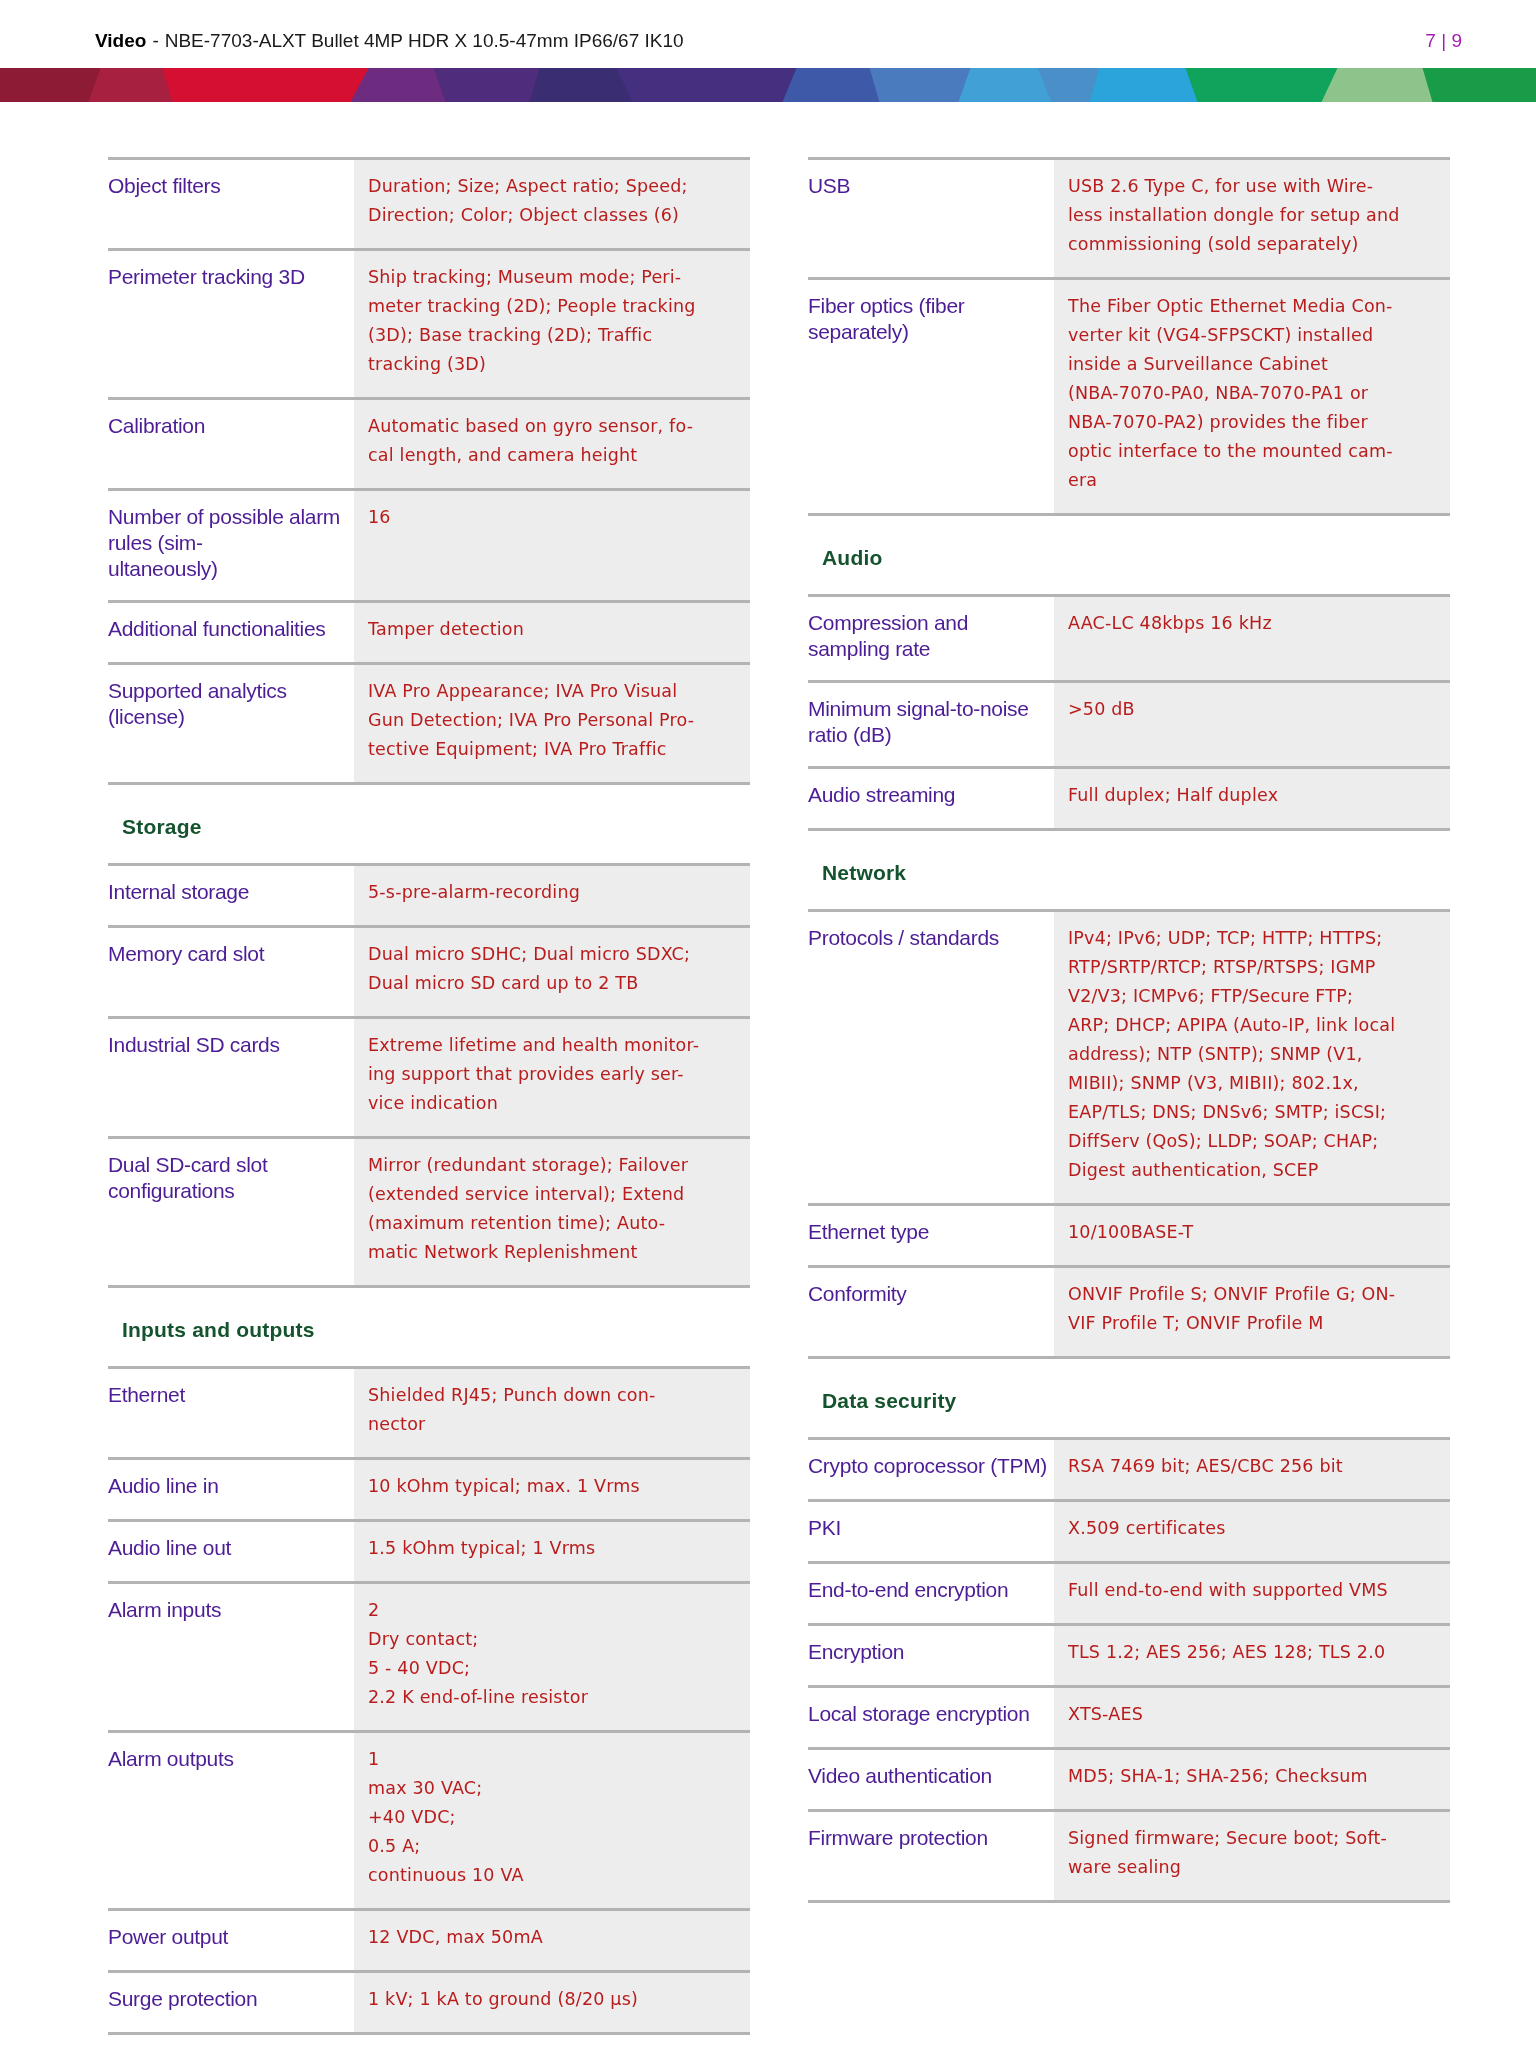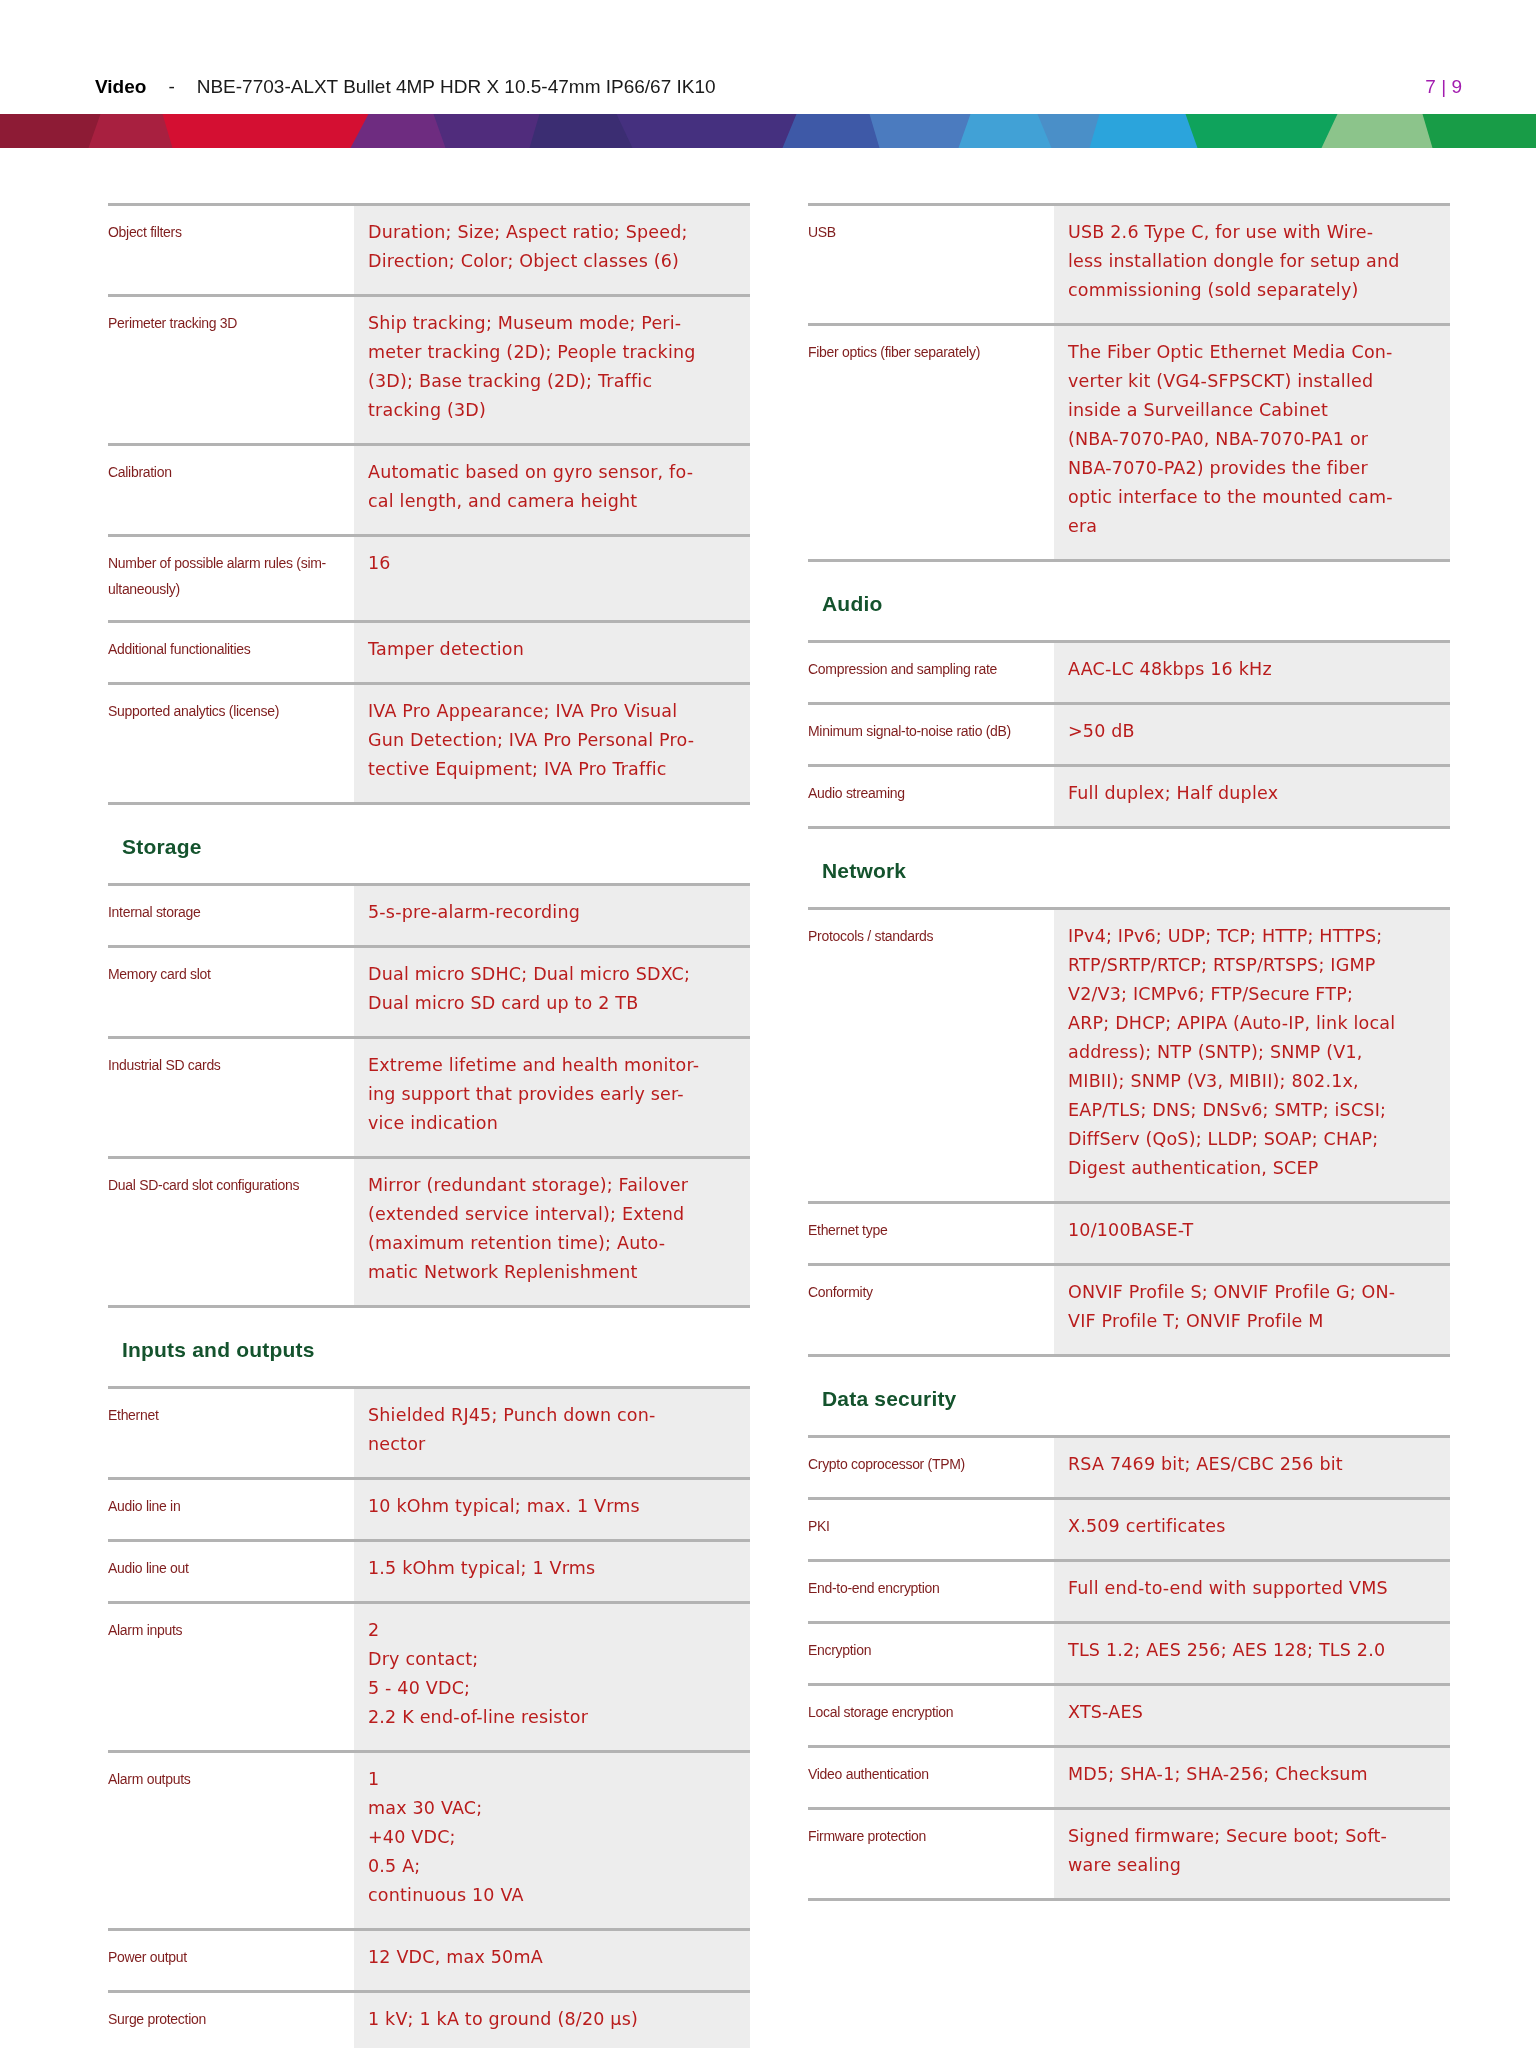--- a/index.html
+++ b/index.html
@@ -1,33 +1,33 @@
 <!DOCTYPE html>
 <html><head>
 <meta charset="utf-8">
 <style>
   html,body{margin:0;padding:0;background:#ffffff;}
   .page{position:relative;width:1536px;height:2048px;background:#ffffff;overflow:hidden;
         font-family:"Liberation Sans",sans-serif;color:#1b1b1b;}
   
   .hdr{display:flex;justify-content:space-between;align-items:baseline;
        padding:30px 74px 0 95px;font-size:19px;color:#1a1a1a;}
-  .hdr-left{display:flex;gap:22px;align-items:flex-end;margin-top:46px;}
+  .hdr-left{display:flex;gap:6px;align-items:flex-end;}
   .hdr-brand{font-weight:bold;color:#000;}
   .hdr-page{font-size:19px;color:#a21caf;}
   
   .color-bar{margin-top:16px;width:1536px;height:34px;line-height:0;}
   
   .cols{display:flex;gap:58px;padding-left:108px;margin-top:55px;align-items:flex-start;}
   .col{width:642px;flex:0 0 642px;}
   
   .spec-table{width:642px;border-bottom:3px solid #b3b3b3;}
   .spec-row{display:flex;border-top:3px solid #b3b3b3;align-items:stretch;}
   .spec-label{width:240px;flex:0 0 240px;padding:13px 6px 18px 0;
-              font-size:14px;letter-spacing:-0.3px;line-height:26px;white-space:pre-line;color:#7f1d1d;}
+              font-size:21px;letter-spacing:-0.3px;line-height:26px;white-space:pre-line;color:#4c1d95;}
   .spec-value{flex:1;background:#ededed;padding:12px 10px 18px 14px;
               font-family:"DejaVu Sans","Liberation Sans",sans-serif;
               font-size:17.5px;letter-spacing:0.2px;line-height:29px;white-space:pre-line;color:#b91c1c;}
   .section-heading{font-size:21px;font-weight:bold;color:#14532d;
                    margin:30px 0 24px 14px;letter-spacing:0.2px;font-family:"Liberation Sans",sans-serif;}
 </style>
 </head>
 <body>
 
 <div class="page">

